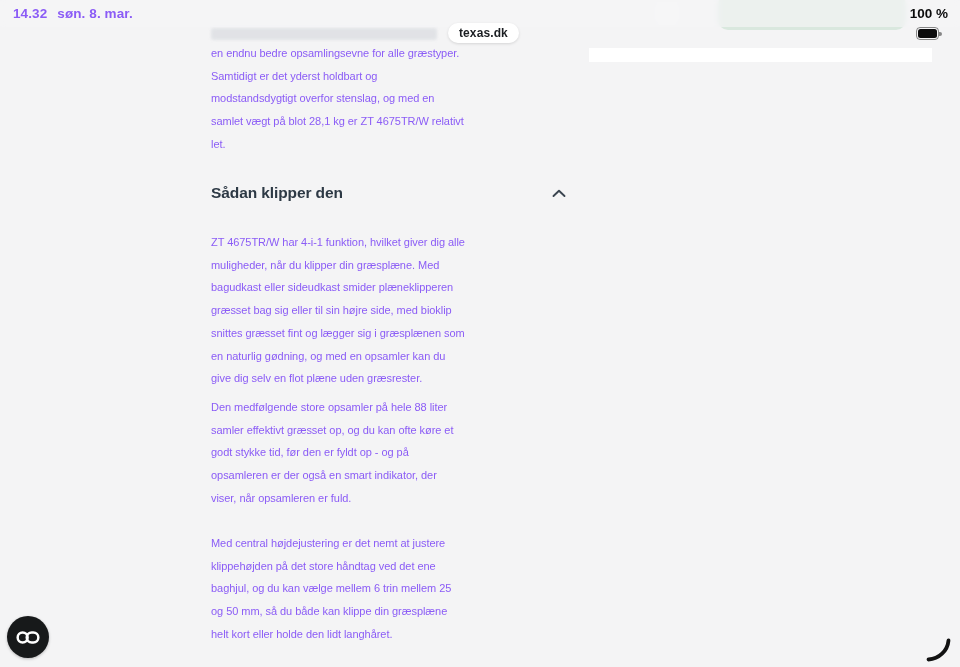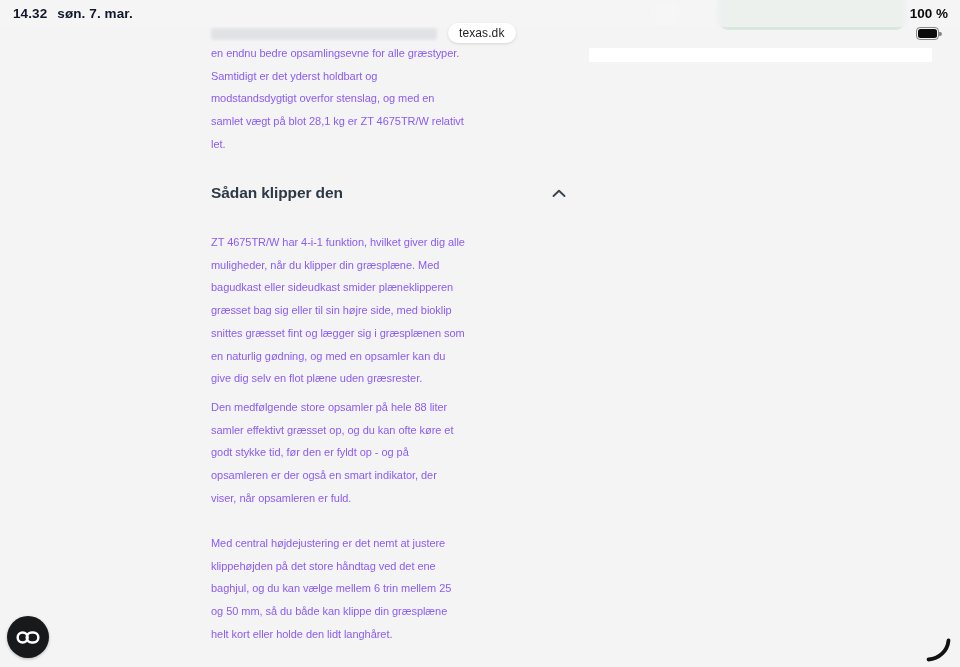--- a/index.html
+++ b/index.html
@@ -11,21 +11,21 @@
   }
 
   
   .status-bar {
     position:absolute; top:0; left:0; right:0; height:27px; z-index:30;
     display:flex; align-items:center; justify-content:space-between;
     padding:0 12px 0 13px; pointer-events:none;
   }
   .sb-left { display:flex; align-items:baseline; gap:10px; }
   .sb-time, .sb-date {
-    font-size:13.5px; font-weight:bold; color:#0f172a; letter-spacing:.1px;
+    font-size:13.5px; font-weight:bold; color:#8b5cf6; letter-spacing:.1px;
   }
   .sb-right { display:flex; align-items:center; gap:6px;flex-direction:column; }
   .sb-batt-label { font-size:13.5px; font-weight:bold; color:#0b0b0c; }
   .wifi { width:17px; height:13px; }
   .battery { position:relative; width:26px; height:13px; }
   .battery .shell {
     position:absolute; left:0; top:0; width:23px; height:13px;
     border:1px solid rgba(0,0,0,.45); border-radius:4px;
   }
   .battery .fill {
@@ -56,21 +56,21 @@
     background:#c7cbd2; opacity:.42; border-radius:3px; filter:blur(1.6px);
     z-index:5;
   }
 
   
   .site-pill {
     position:absolute; left:448px; top:23px; height:20px; z-index:40;
     display:flex; align-items:center; padding:0 11px;
     background:#ffffff; border-radius:10px;
     box-shadow:0 1px 3px rgba(0,0,0,.13);
-    font-size:12px; font-weight:normal; color:#1b1e22; letter-spacing:.1px;
+    font-size:12px; font-weight:bold; color:#1b1e22; letter-spacing:.1px;
     border:none; cursor:pointer;
   }
 
   
   .white-strip {
     position:absolute; left:589px; top:48px; width:343px; height:14px;
     background:#ffffff;
   }
 
   
@@ -112,21 +112,21 @@
 <div class="screen">
 
   <button class="faded-green-btn"></button>
   <div class="faded-close"></div>
   <div class="obscured-line"></div>
   <div class="frost"></div>
 
   <div class="status-bar">
     <div class="sb-left">
       <span class="sb-time">14.32</span>
-      <span class="sb-date">søn. 7. mar.</span>
+      <span class="sb-date">søn. 8. mar.</span>
     </div>
     <div class="sb-right">
       <svg class="wifi" viewBox="0 0 17 13">
         <path d="M1.2 4.6 C5.2 0.9 11.8 0.9 15.8 4.6" fill="none" stroke="#0b0b0c" stroke-width="1.9" stroke-linecap="round"></path>
         <path d="M3.9 7.4 C6.5 5.1 10.5 5.1 13.1 7.4" fill="none" stroke="#0b0b0c" stroke-width="1.9" stroke-linecap="round"></path>
         <circle cx="8.5" cy="10.4" r="1.6" fill="#0b0b0c"></circle>
       </svg>
       <span class="sb-batt-label">100 %</span>
       <span class="battery">
         <span class="shell"></span>

